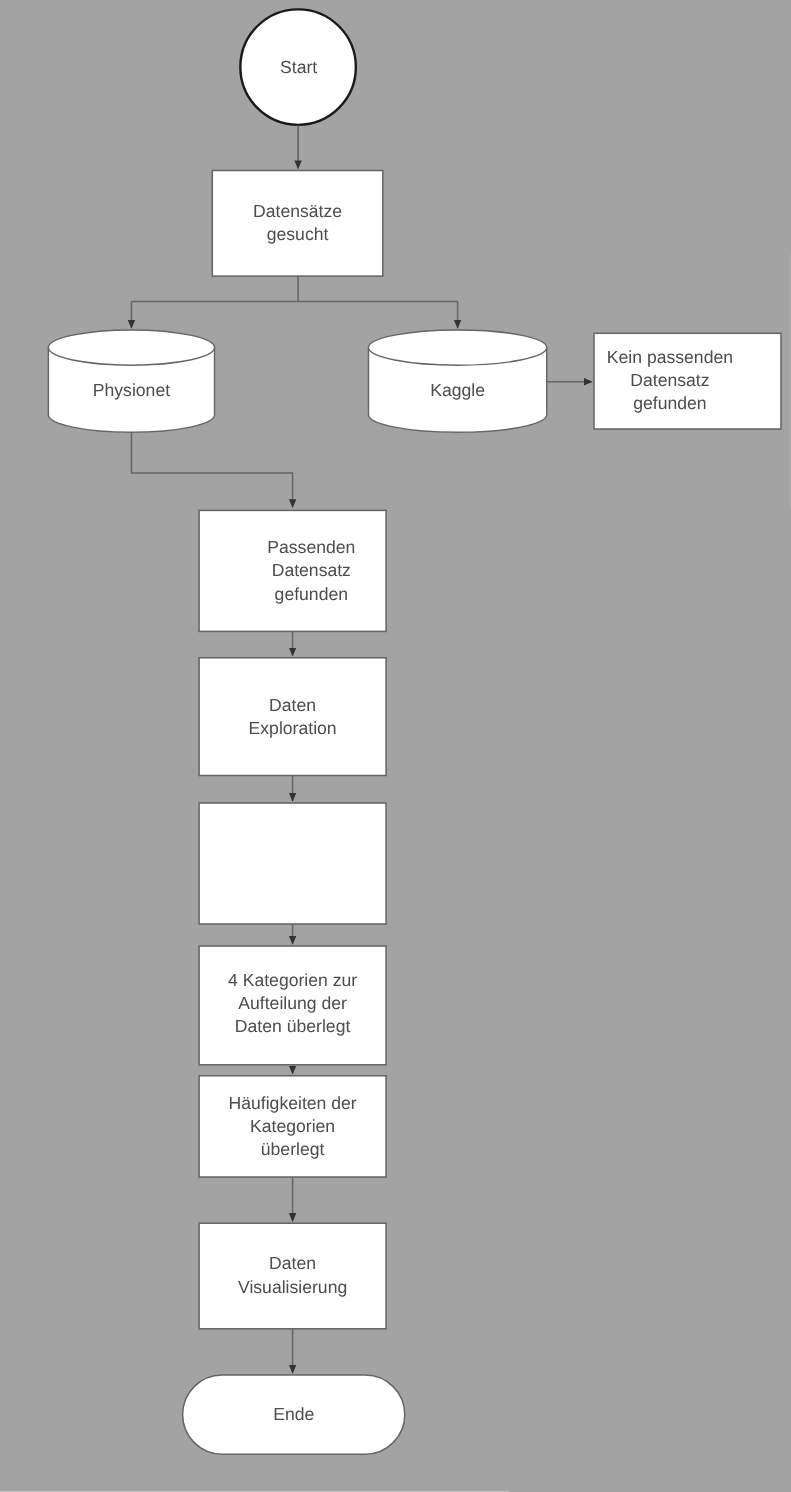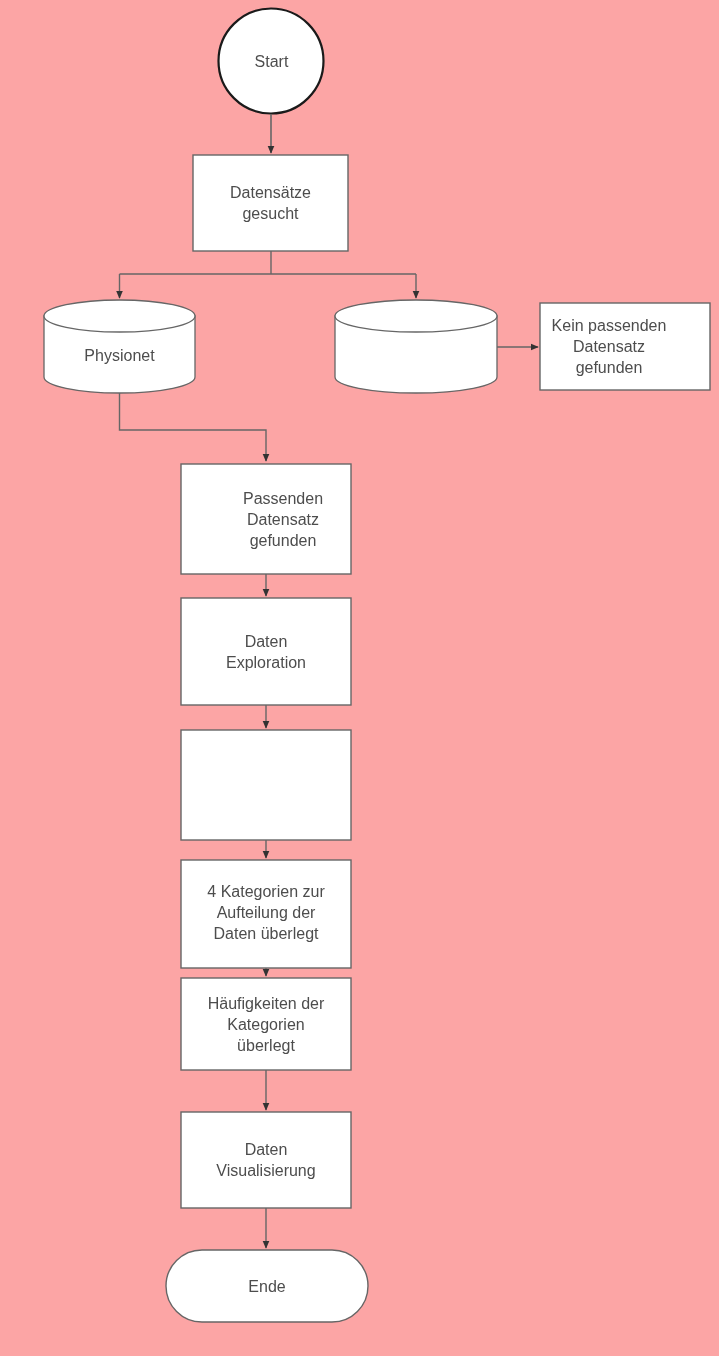--- a/index.html
+++ b/index.html
@@ -10,21 +10,21 @@
   body {
     width: 719px;
     height: 1356px;
     font-family: "Liberation Sans", sans-serif;
     overflow: hidden;
   }
   #flowchart-root {
     position: relative;
     width: 719px;
     height: 1356px;
-    background: #fca5a5;
+    background: #a3a3a3;
   }
   svg.flow-svg {
     position: absolute;
     top: 0;
     left: 0;
     width: 719px;
     height: 1356px;
   }
   .node-label {
     position: absolute;
@@ -106,20 +106,21 @@
     <line x1="266" y1="1208" x2="266" y2="1248" stroke="#666666" stroke-width="1.4" marker-end="url(#arrowGray)"></line>
   </svg>
 
   <div class="node-label" style="left:219px; top:8px; width:105px; height:106px;">Start</div>
 
   <div class="node-label" style="left:44px; top:325px; width:151px; height:60px;">Physionet</div>
 
   <div class="node-label" style="left:193px; top:155px; width:155px; height:96px;">Datensätze
 gesucht</div>
 
+  <div class="node-label" style="left:335px; top:325px; width:162px; height:60px;">Kaggle</div>
 
   <div class="node-label" style="left:540px; top:303px; width:138px; height:87px;">Kein passenden
 Datensatz
 gefunden</div>
 
   <div class="node-label" style="left:181px; top:464px; width:204px; height:110px;">Passenden
 Datensatz
 gefunden</div>
 
   <div class="node-label" style="left:181px; top:598px; width:170px; height:107px;">Daten

